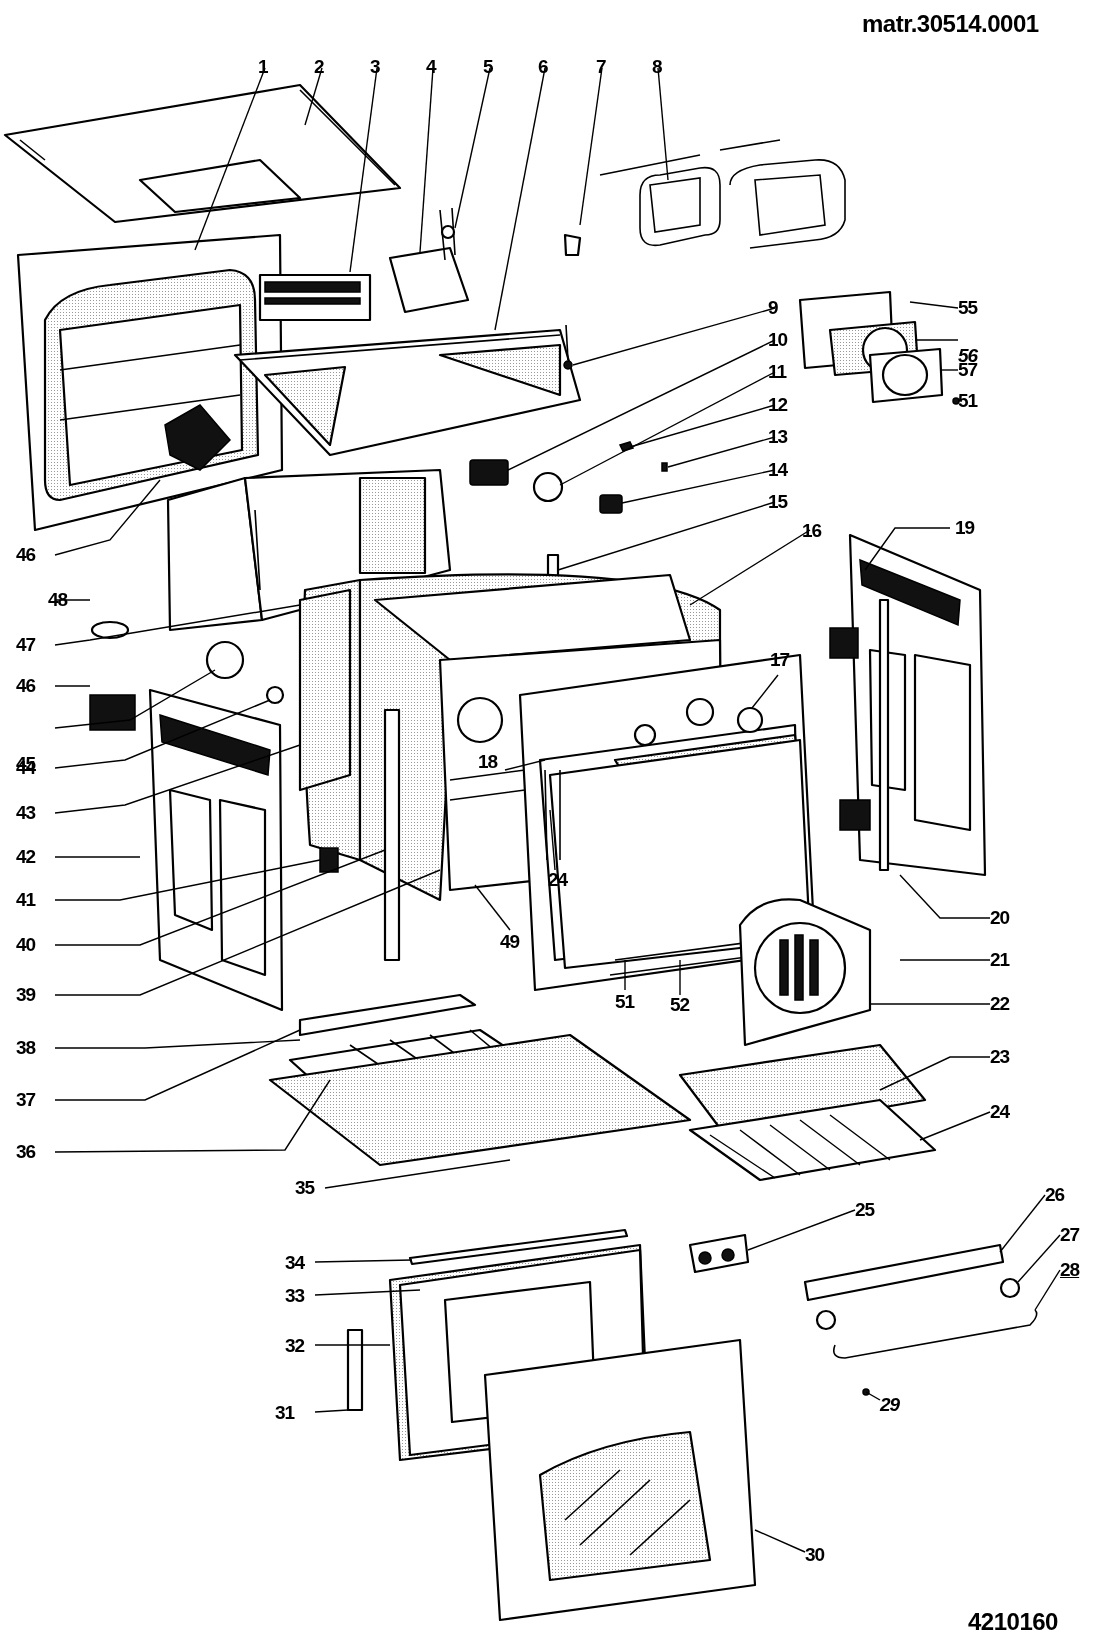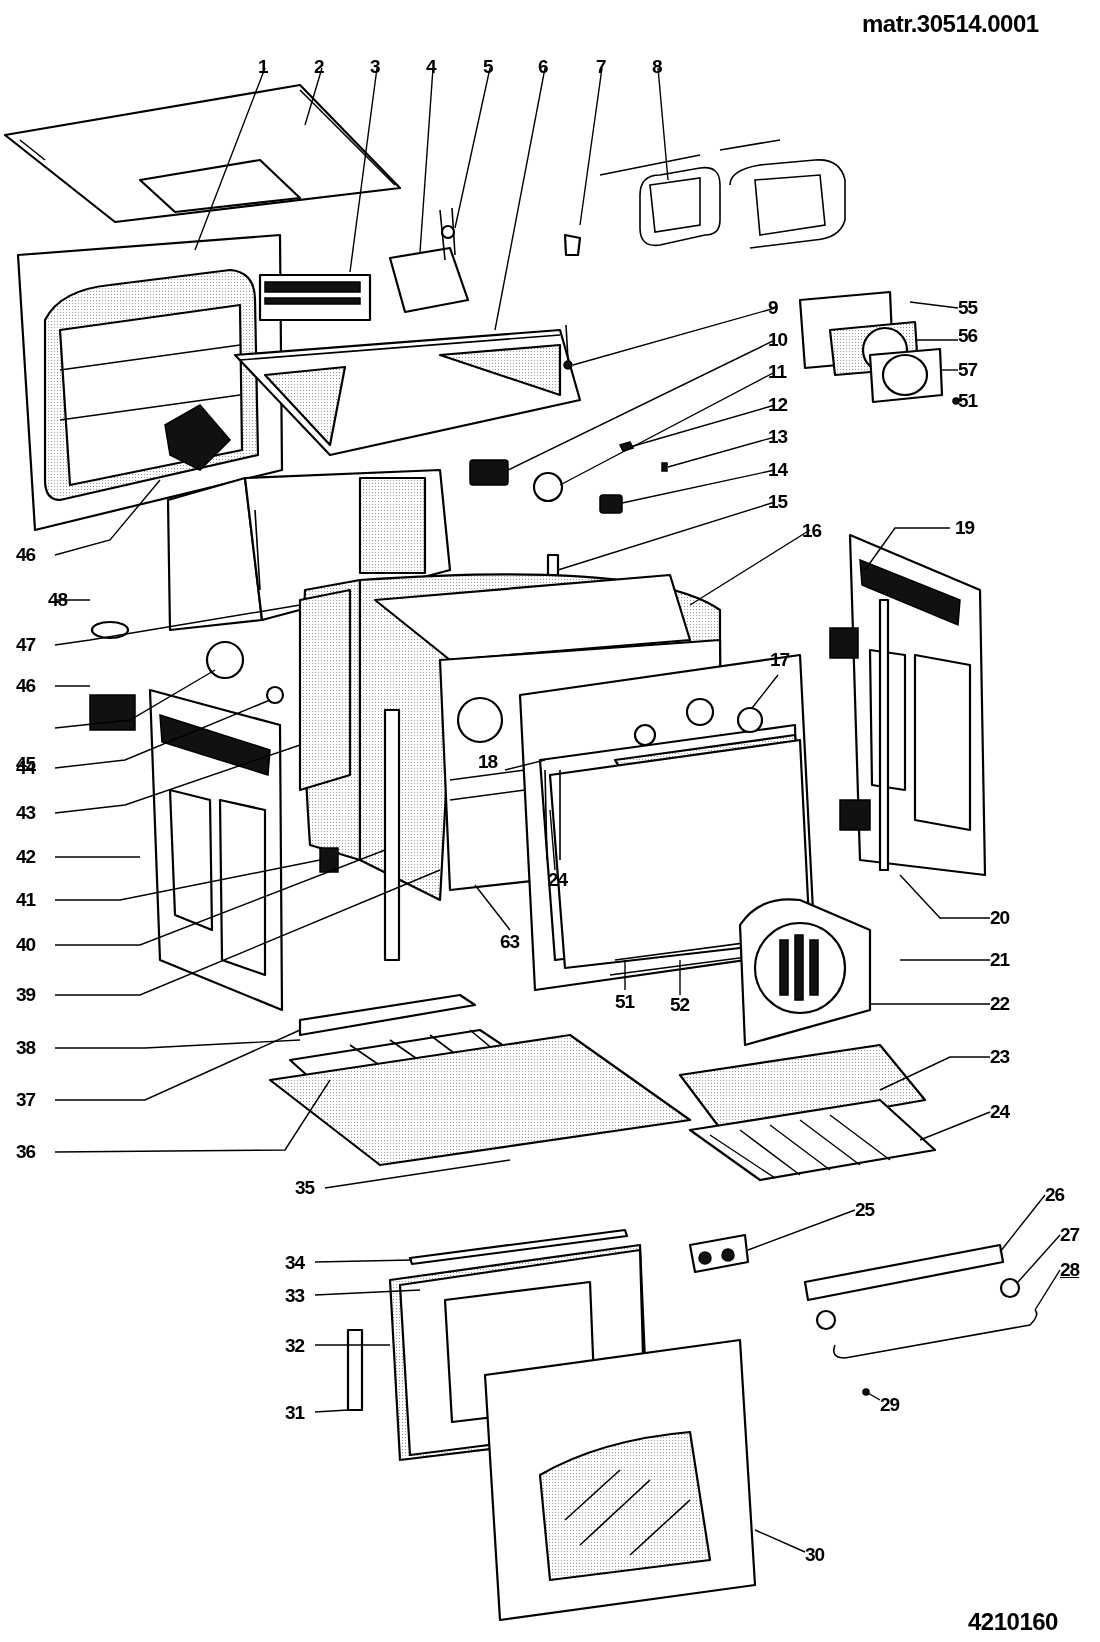--- a/index.html
+++ b/index.html
@@ -322,56 +322,56 @@
 <div class="lbl" style="left:768px;top:362px;">11</div>
 <div class="lbl" style="left:768px;top:395px;">12</div>
 <div class="lbl" style="left:768px;top:427px;">13</div>
 <div class="lbl" style="left:768px;top:460px;">14</div>
 <div class="lbl" style="left:768px;top:492px;">15</div>
 <div class="lbl" style="left:802px;top:521px;">16</div>
 <div class="lbl" style="left:770px;top:650px;">17</div>
 <div class="lbl" style="left:478px;top:752px;">18</div>
 
 <div class="lbl" style="left:958px;top:298px;">55</div>
-<div class="lbl" style="left:958px;top:326px;">56</div>
+<div class="lbl" style="left:958px;top:346px;font-style:italic;">56</div>
 <div class="lbl" style="left:958px;top:360px;">57</div>
 <div class="lbl" style="left:958px;top:391px;">51</div>
 
 <div class="lbl" style="left:955px;top:518px;">19</div>
 <div class="lbl" style="left:990px;top:908px;">20</div>
 <div class="lbl" style="left:990px;top:950px;">21</div>
 <div class="lbl" style="left:990px;top:994px;">22</div>
 <div class="lbl" style="left:990px;top:1047px;">23</div>
 <div class="lbl" style="left:990px;top:1102px;">24</div>
 <div class="lbl" style="left:855px;top:1200px;">25</div>
 <div class="lbl" style="left:1045px;top:1185px;">26</div>
 <div class="lbl" style="left:1060px;top:1225px;">27</div>
 <div class="lbl" style="left:1060px;top:1260px;text-decoration:underline;">28</div>
-<div class="lbl" style="left:880px;top:1395px;">29</div>
+<div class="lbl" style="left:880px;top:1395px;font-style:italic;">29</div>
 <div class="lbl" style="left:805px;top:1545px;">30</div>
 
-<div class="lbl" style="left:285px;top:1403px;text-align:center;">31</div>
+<div class="lbl" style="left:275px;top:1403px;text-align:center;">31</div>
 <div class="lbl" style="left:285px;top:1336px;">32</div>
 <div class="lbl" style="left:285px;top:1286px;">33</div>
 <div class="lbl" style="left:285px;top:1253px;">34</div>
 <div class="lbl" style="left:295px;top:1178px;">35</div>
 
 <div class="lbl" style="left:16px;top:1142px;">36</div>
 <div class="lbl" style="left:16px;top:1090px;">37</div>
 <div class="lbl" style="left:16px;top:1038px;">38</div>
 <div class="lbl" style="left:16px;top:985px;">39</div>
 <div class="lbl" style="left:16px;top:935px;">40</div>
 <div class="lbl" style="left:16px;top:890px;">41</div>
 <div class="lbl" style="left:16px;top:847px;">42</div>
 <div class="lbl" style="left:16px;top:803px;">43</div>
 <div class="lbl" style="left:16px;top:758px;">44</div>
 <div class="lbl" style="left:16px;top:718px;margin-top:36px;">45</div>
 <div class="lbl" style="left:16px;top:676px;">46</div>
 <div class="lbl" style="left:16px;top:635px;">47</div>
 <div class="lbl" style="left:16px;top:590px;margin-left:32px;">48</div>
 <div class="lbl" style="left:16px;top:545px;">46</div>
 
-<div class="lbl" style="left:500px;top:932px;">63</div>
+<div class="lbl" style="left:500px;top:932px;">49</div>
 <div class="lbl" style="left:615px;top:992px;">51</div>
 <div class="lbl" style="left:670px;top:995px;">52</div>
 <div class="lbl" style="left:548px;top:870px;">24</div>
 
 </div>
 
 </body></html>

